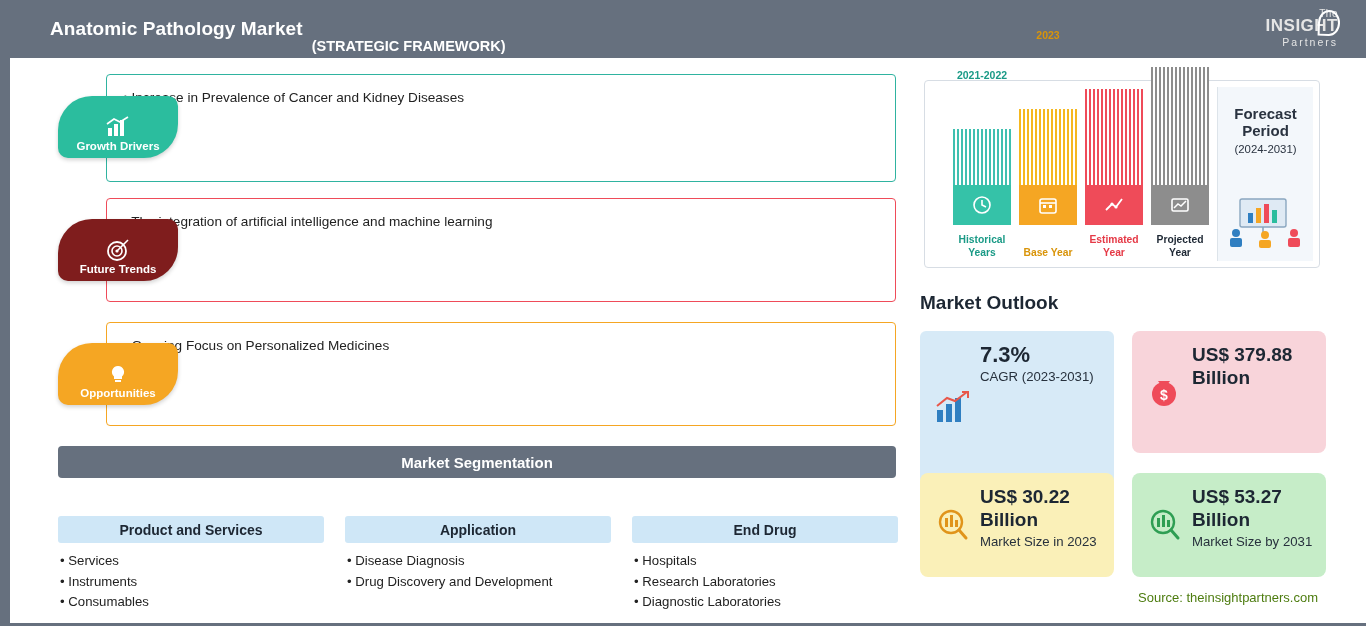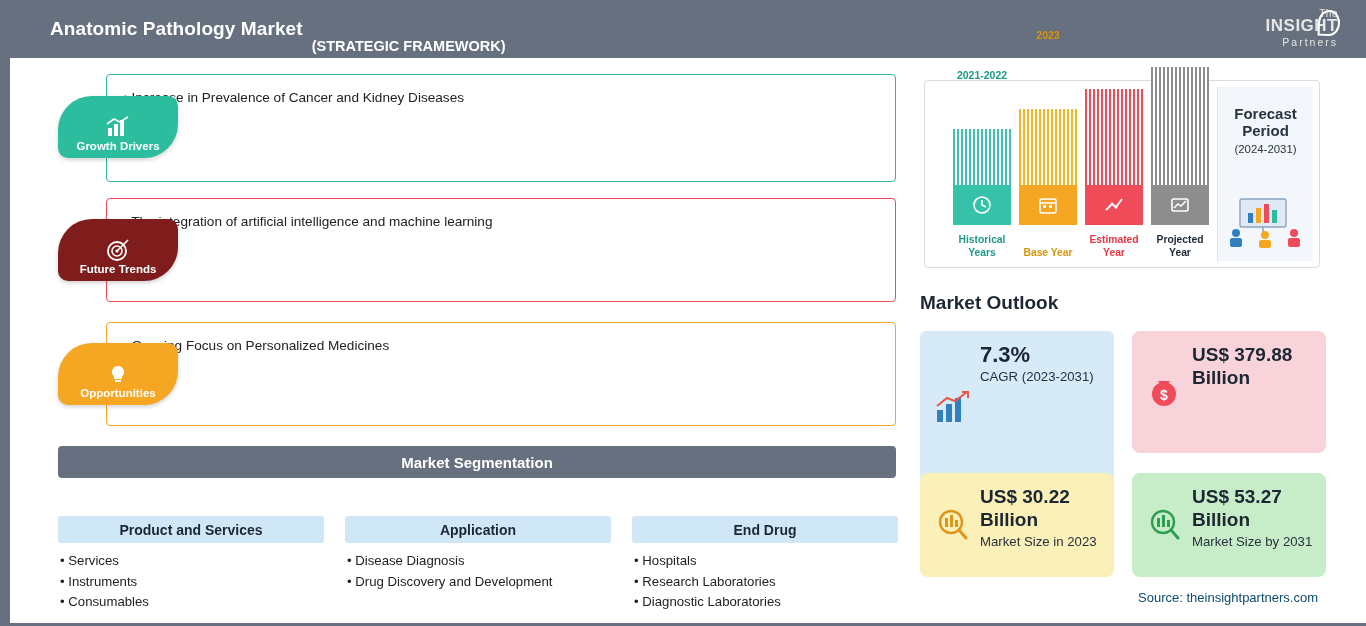--- a/index.html
+++ b/index.html
@@ -186,21 +186,21 @@
   .osub  { font-size: 13.2px; color: #27313d; line-height: 18px; margin-top: 2px; }
 
   .oc1 { left: 910px;  top: 331px; width: 194px; height: 154px; background: #d7eaf7; border-radius: 6px; }
   .oc2 { left: 1122px; top: 331px; width: 194px; height: 122px; background: #f8d4da; }
   .oc3 { left: 910px;  top: 473px; width: 194px; height: 104px; background: #faf0b8; }
   .oc4 { left: 1122px; top: 473px; width: 194px; height: 104px; background: #c6edc8; }
   .oc1 .obig { font-size: 22px; }
 
   .source {
     position: absolute; right: 48px; top: 590px;
-    font-size: 13px; color: #0c4a6e;
+    font-size: 13px; color: #4d7c0f;
   }
   .hatch-teal   { background-image: repeating-linear-gradient(90deg,#3fc0b0 0 2px,#ffffff 2px 4px); }
   .hatch-yellow { background-image: repeating-linear-gradient(90deg,#f5b820 0 2px,#ffffff 2px 4px); }
   .hatch-red    { background-image: repeating-linear-gradient(90deg,#ef4b59 0 2px,#ffffff 2px 4px); }
   .hatch-gray   { background-image: repeating-linear-gradient(90deg,#8d8d8d 0 2px,#ffffff 2px 4px); }
 </style>
 </head>
 <body>
 
 <div class="page">

